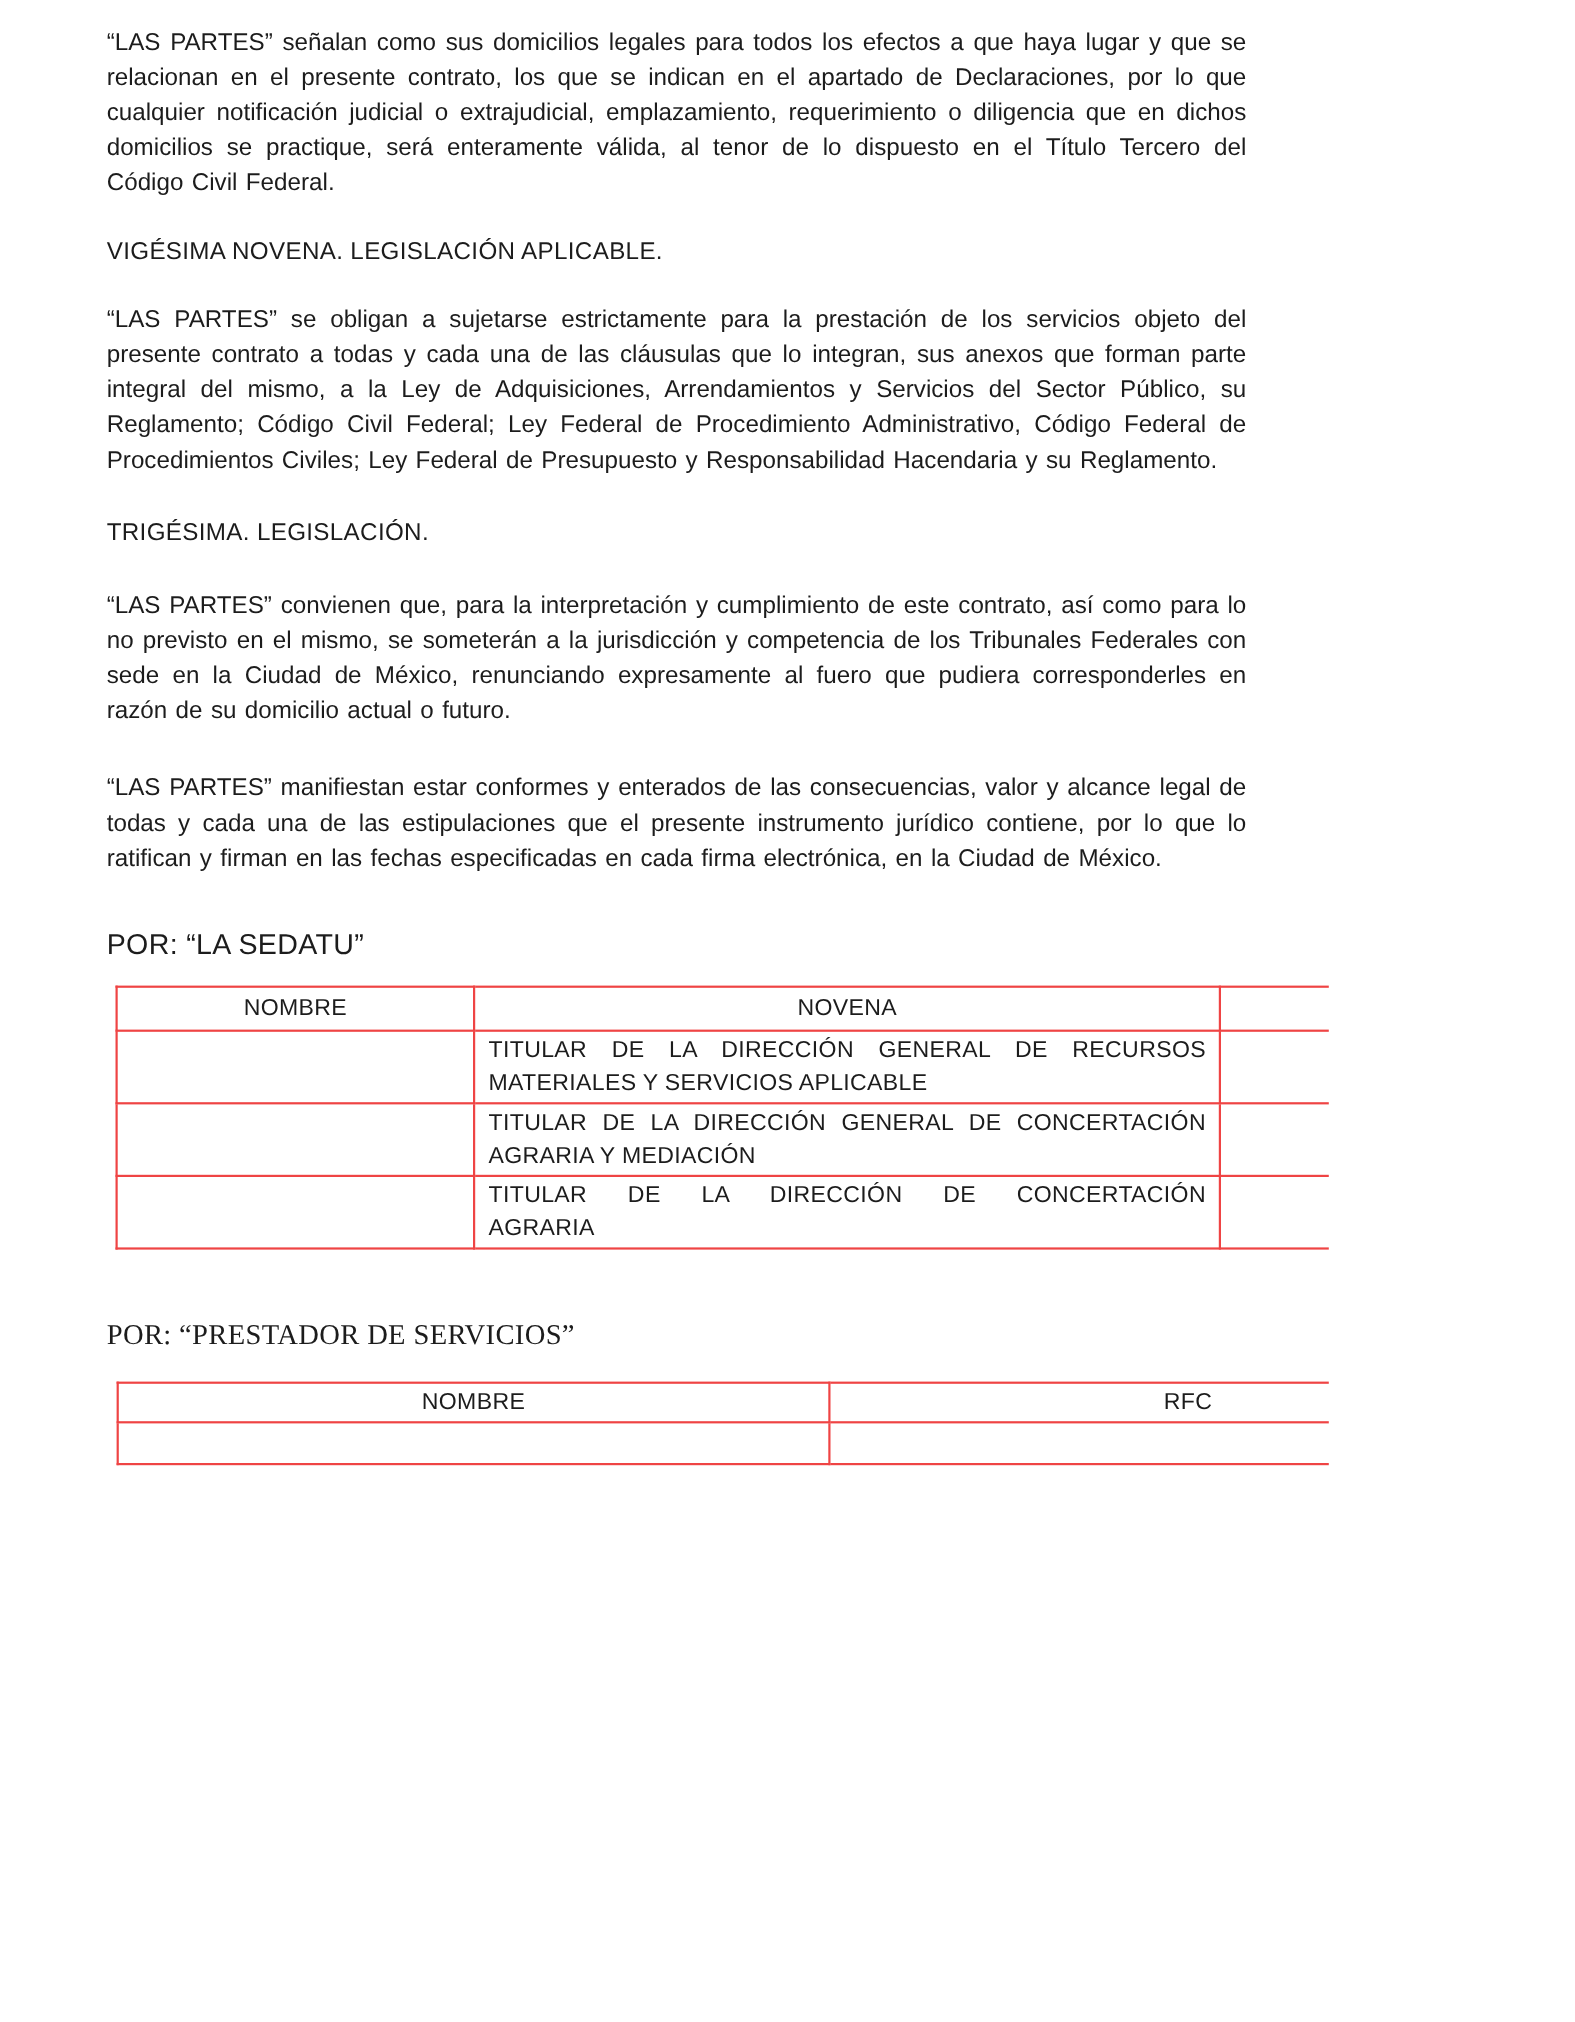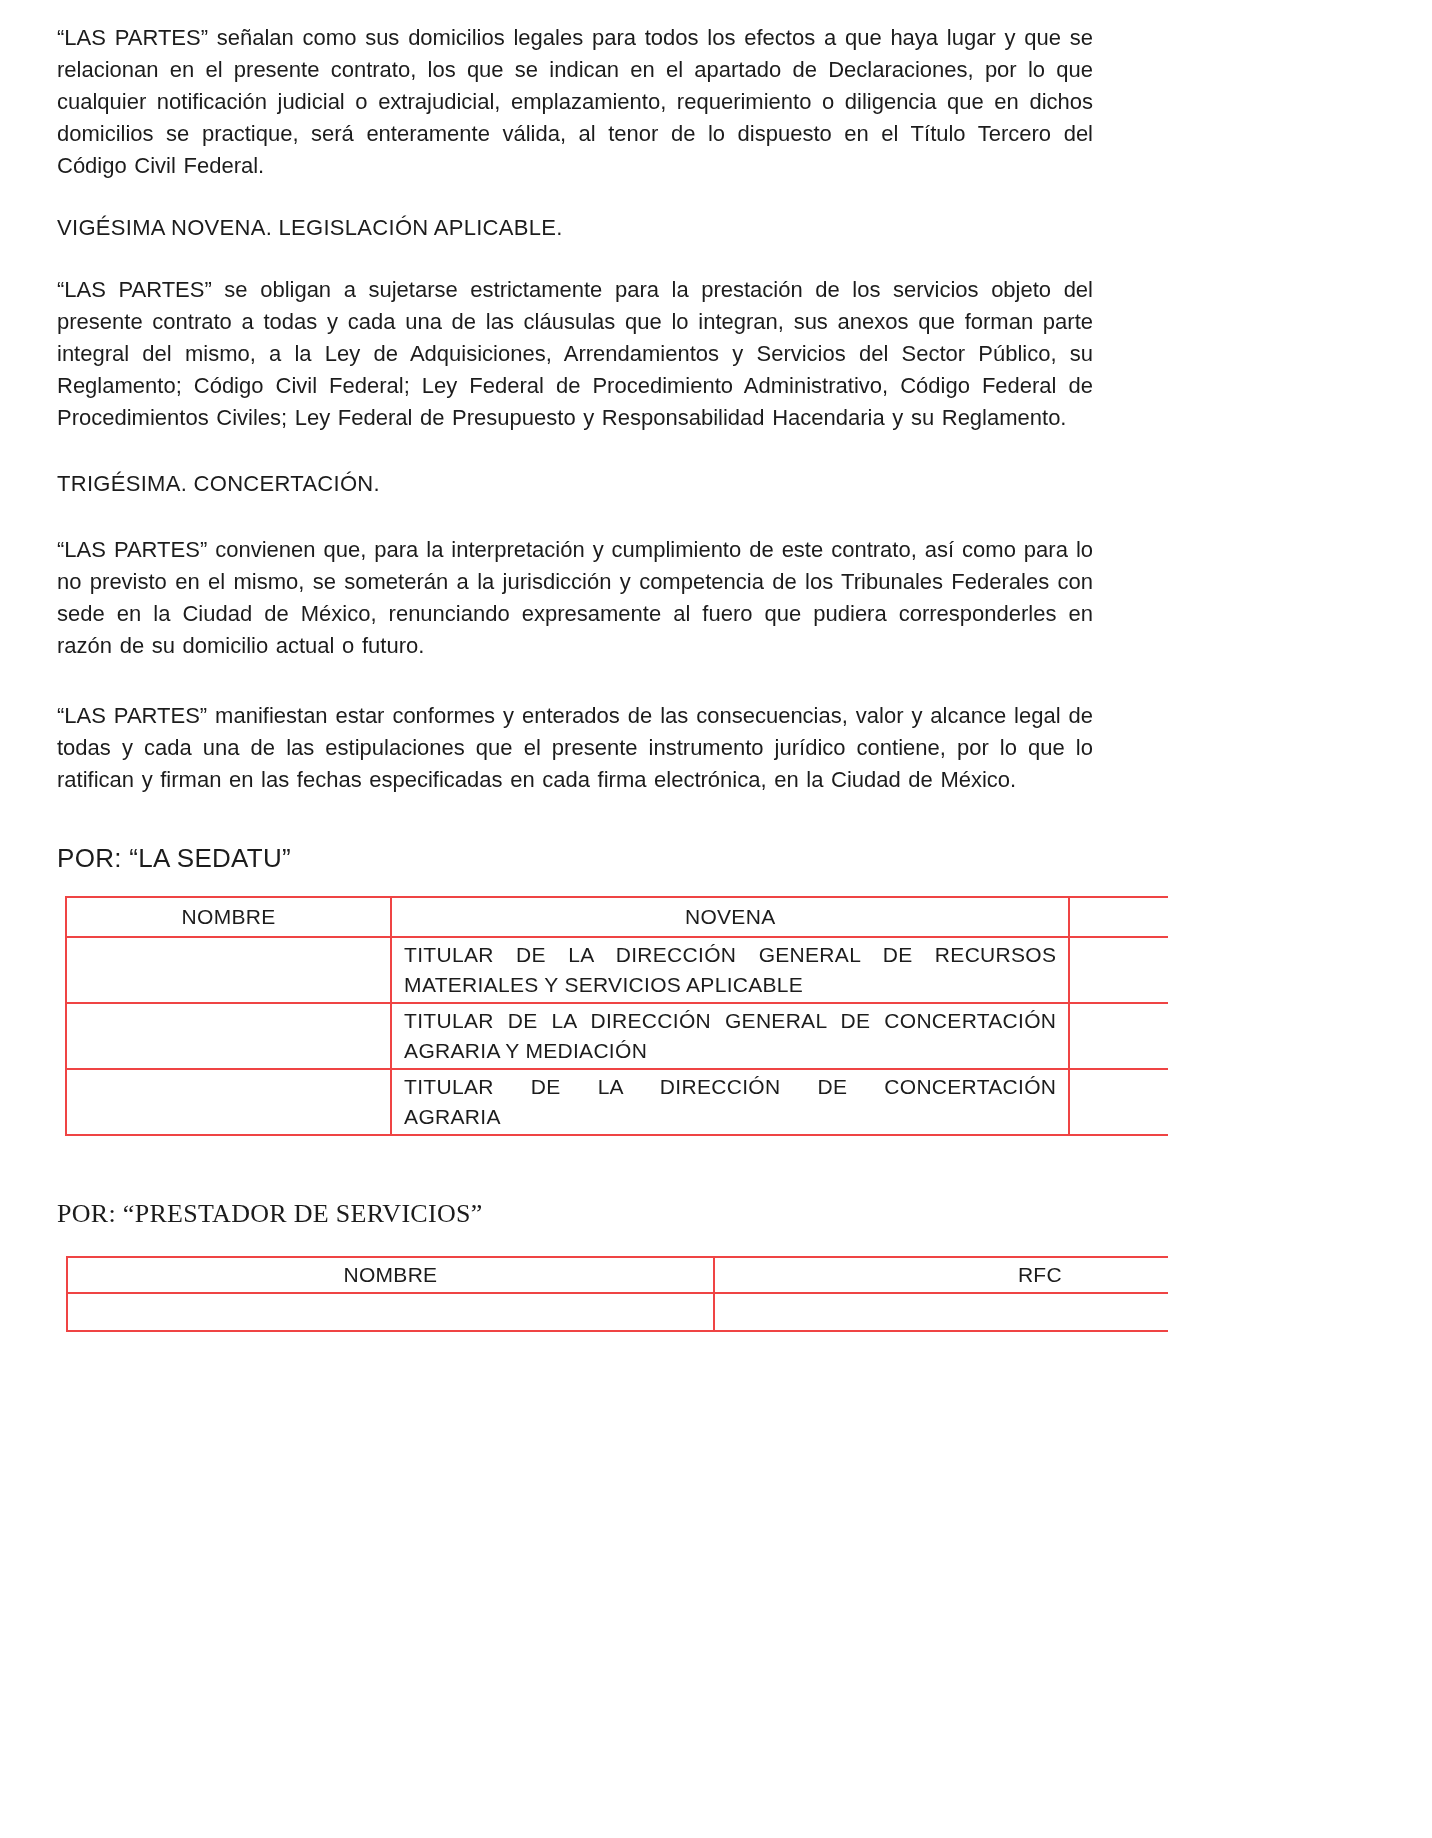--- a/index.html
+++ b/index.html
@@ -10,20 +10,21 @@
   .page {
     position: relative;
     width: 1168px;
     height: 1838px;
     background: #ffffff;
     box-sizing: border-box;
     padding: 22px 75px 0 57px;
     font-family: "Liberation Sans", "DejaVu Sans", sans-serif;
     color: #1c1c1c;
     overflow: hidden;
+    margin-left: 40px;
   }
   .para {
     margin: 0;
     font-size: 22px;
     line-height: 32px;
     text-align: justify;
     word-spacing: 1.5px;
   }
   .clause-heading {
     margin: 0;
@@ -100,21 +101,21 @@
 <body>
 
 <div class="page">
 
   <p class="para" id="p-domicilios">“LAS PARTES” señalan como sus domicilios legales para todos los efectos a que haya lugar y que se relacionan en el presente contrato, los que se indican en el apartado de Declaraciones, por lo que cualquier notificación judicial o extrajudicial, emplazamiento, requerimiento o diligencia que en dichos domicilios se practique, será enteramente válida, al tenor de lo dispuesto en el Título Tercero del Código Civil Federal.</p>
 
   <p class="clause-heading" id="h-vigesima">VIGÉSIMA NOVENA. LEGISLACIÓN APLICABLE.</p>
 
   <p class="para" id="p-legislacion">“LAS PARTES” se obligan a sujetarse estrictamente para la prestación de los servicios objeto del presente contrato a todas y cada una de las cláusulas que lo integran, sus anexos que forman parte integral del mismo, a la Ley de Adquisiciones, Arrendamientos y Servicios del Sector Público, su Reglamento; Código Civil Federal; Ley Federal de Procedimiento Administrativo, Código Federal de Procedimientos Civiles; Ley Federal de Presupuesto y Responsabilidad Hacendaria y su Reglamento.</p>
 
-  <p class="clause-heading" id="h-trigesima">TRIGÉSIMA. CONCERTACIÓN.</p>
+  <p class="clause-heading" id="h-trigesima">TRIGÉSIMA. LEGISLACIÓN.</p>
 
   <p class="para" id="p-jurisdiccion">“LAS PARTES” convienen que, para la interpretación y cumplimiento de este contrato, así como para lo no previsto en el mismo, se someterán a la jurisdicción y competencia de los Tribunales Federales con sede en la Ciudad de México, renunciando expresamente al fuero que pudiera corresponderles en razón de su domicilio actual o futuro.</p>
 
   <p class="para" id="p-firmas">“LAS PARTES” manifiestan estar conformes y enterados de las consecuencias, valor y alcance legal de todas y cada una de las estipulaciones que el presente instrumento jurídico contiene, por lo que lo ratifican y firman en las fechas especificadas en cada firma electrónica, en la Ciudad de México.</p>
 
   <p class="section-title" id="title-sedatu">POR: “LA SEDATU”</p>
 
   <table class="sig-table" id="table-sedatu">
     <colgroup>
       <col style="width:25.6%">

